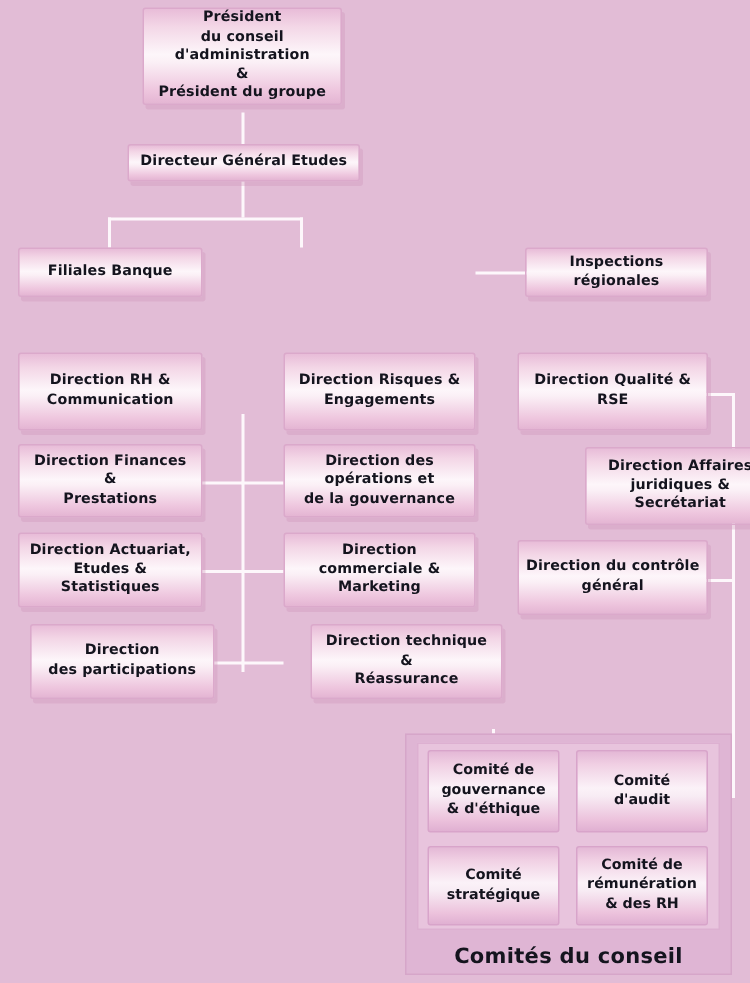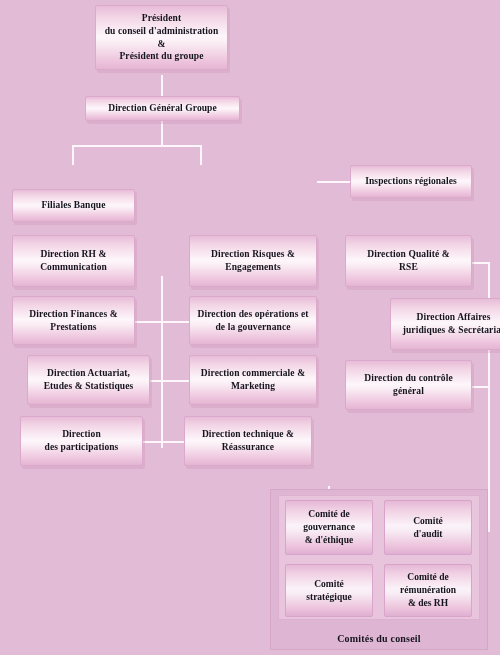--- a/index.html
+++ b/index.html
@@ -14,21 +14,20 @@
     font-family: "DejaVu Sans", "Liberation Sans", sans-serif;
     overflow: hidden;
     position: relative;
   }
   #chart {
     position: absolute;
     left: 0; top: 0;
     width: 500px;
     height: 655px;
     background: #e2bcd6;
-    font-family: Liberation Serif, serif;
   }
 
   
   .line {
     position: absolute;
     background: #fdf7fb;
   }
   .line.v { width: 2px; }
   .line.h { height: 2px; }
 
@@ -75,21 +74,21 @@
     background: #e8c4dd;
     border: 1px solid #ddb0d1;
   }
   .panel-label {
     position: absolute;
     box-sizing: border-box;
     display: flex;
     align-items: center;
     justify-content: center;
     color: #14141e;
-    font-size: 10px;
+    font-size: 14px;
     font-weight: bold;
     letter-spacing: 0.2px;
   }
   .comite {
     position: absolute;
     box-sizing: border-box;
     background: linear-gradient(to bottom,
         #e4b8d6 0%,
         #f0cfe3 16%,
         #fbf2f8 46%,
@@ -144,24 +143,24 @@
   <div class="line v" style="left:328px; top:486px; height:10px;"></div>
 
   <div class="node" style="left:95px; top:5px; width:133px; height:65px;">
     <span class="txt">Président
 du conseil d'administration
 &amp;
 Président du groupe</span>
   </div>
 
   <div class="node" style="left:85px; top:96px; width:155px; height:25px;">
-    <span class="txt">Direction Général Groupe</span>
-  </div>
-
-  <div class="node" style="left:12px; top:165px; width:123px; height:33px;margin-top:24px;">
+    <span class="txt">Directeur Général Etudes</span>
+  </div>
+
+  <div class="node" style="left:12px; top:165px; width:123px; height:33px;">
     <span class="txt">Filiales Banque</span>
   </div>
 
 
   <div class="node" style="left:350px; top:165px; width:122px; height:33px;">
     <span class="txt">Inspections régionales</span>
   </div>
 
   <div class="node" style="left:12px; top:235px; width:123px; height:52px;">
     <span class="txt">Direction RH &amp;
@@ -186,41 +185,41 @@
   <div class="node" style="left:189px; top:296px; width:128px; height:49px;">
     <span class="txt">Direction des opérations et
 de la gouvernance</span>
   </div>
 
   <div class="node" style="left:345px; top:298px; width:127px; height:52px;margin-left:45px;">
     <span class="txt">Direction Affaires
 juridiques &amp; Secrétariat</span>
   </div>
 
-  <div class="node" style="left:12px; top:355px; width:123px; height:50px;margin-left:15px;">
+  <div class="node" style="left:12px; top:355px; width:123px; height:50px;">
     <span class="txt">Direction Actuariat,
 Etudes &amp; Statistiques</span>
   </div>
 
   <div class="node" style="left:189px; top:355px; width:128px; height:50px;">
     <span class="txt">Direction commerciale &amp;
 Marketing</span>
   </div>
 
   <div class="node" style="left:345px; top:360px; width:127px; height:50px;">
     <span class="txt">Direction du contrôle
 général</span>
   </div>
 
   <div class="node" style="left:20px; top:416px; width:123px; height:50px;">
     <span class="txt">Direction
 des participations</span>
   </div>
 
-  <div class="node" style="left:184px; top:416px; width:128px; height:50px;">
+  <div class="node" style="left:207px; top:416px; width:128px; height:50px;">
     <span class="txt">Direction technique &amp;
 Réassurance</span>
   </div>
 
   <div class="panel" style="left:270px; top:489px; width:218px; height:161px;">
   </div>
   <div class="panel-inner" style="left:278px; top:495px; width:202px; height:125px;">
   </div>
 
   <div class="comite" style="left:285px; top:500px; width:88px; height:55px;">

